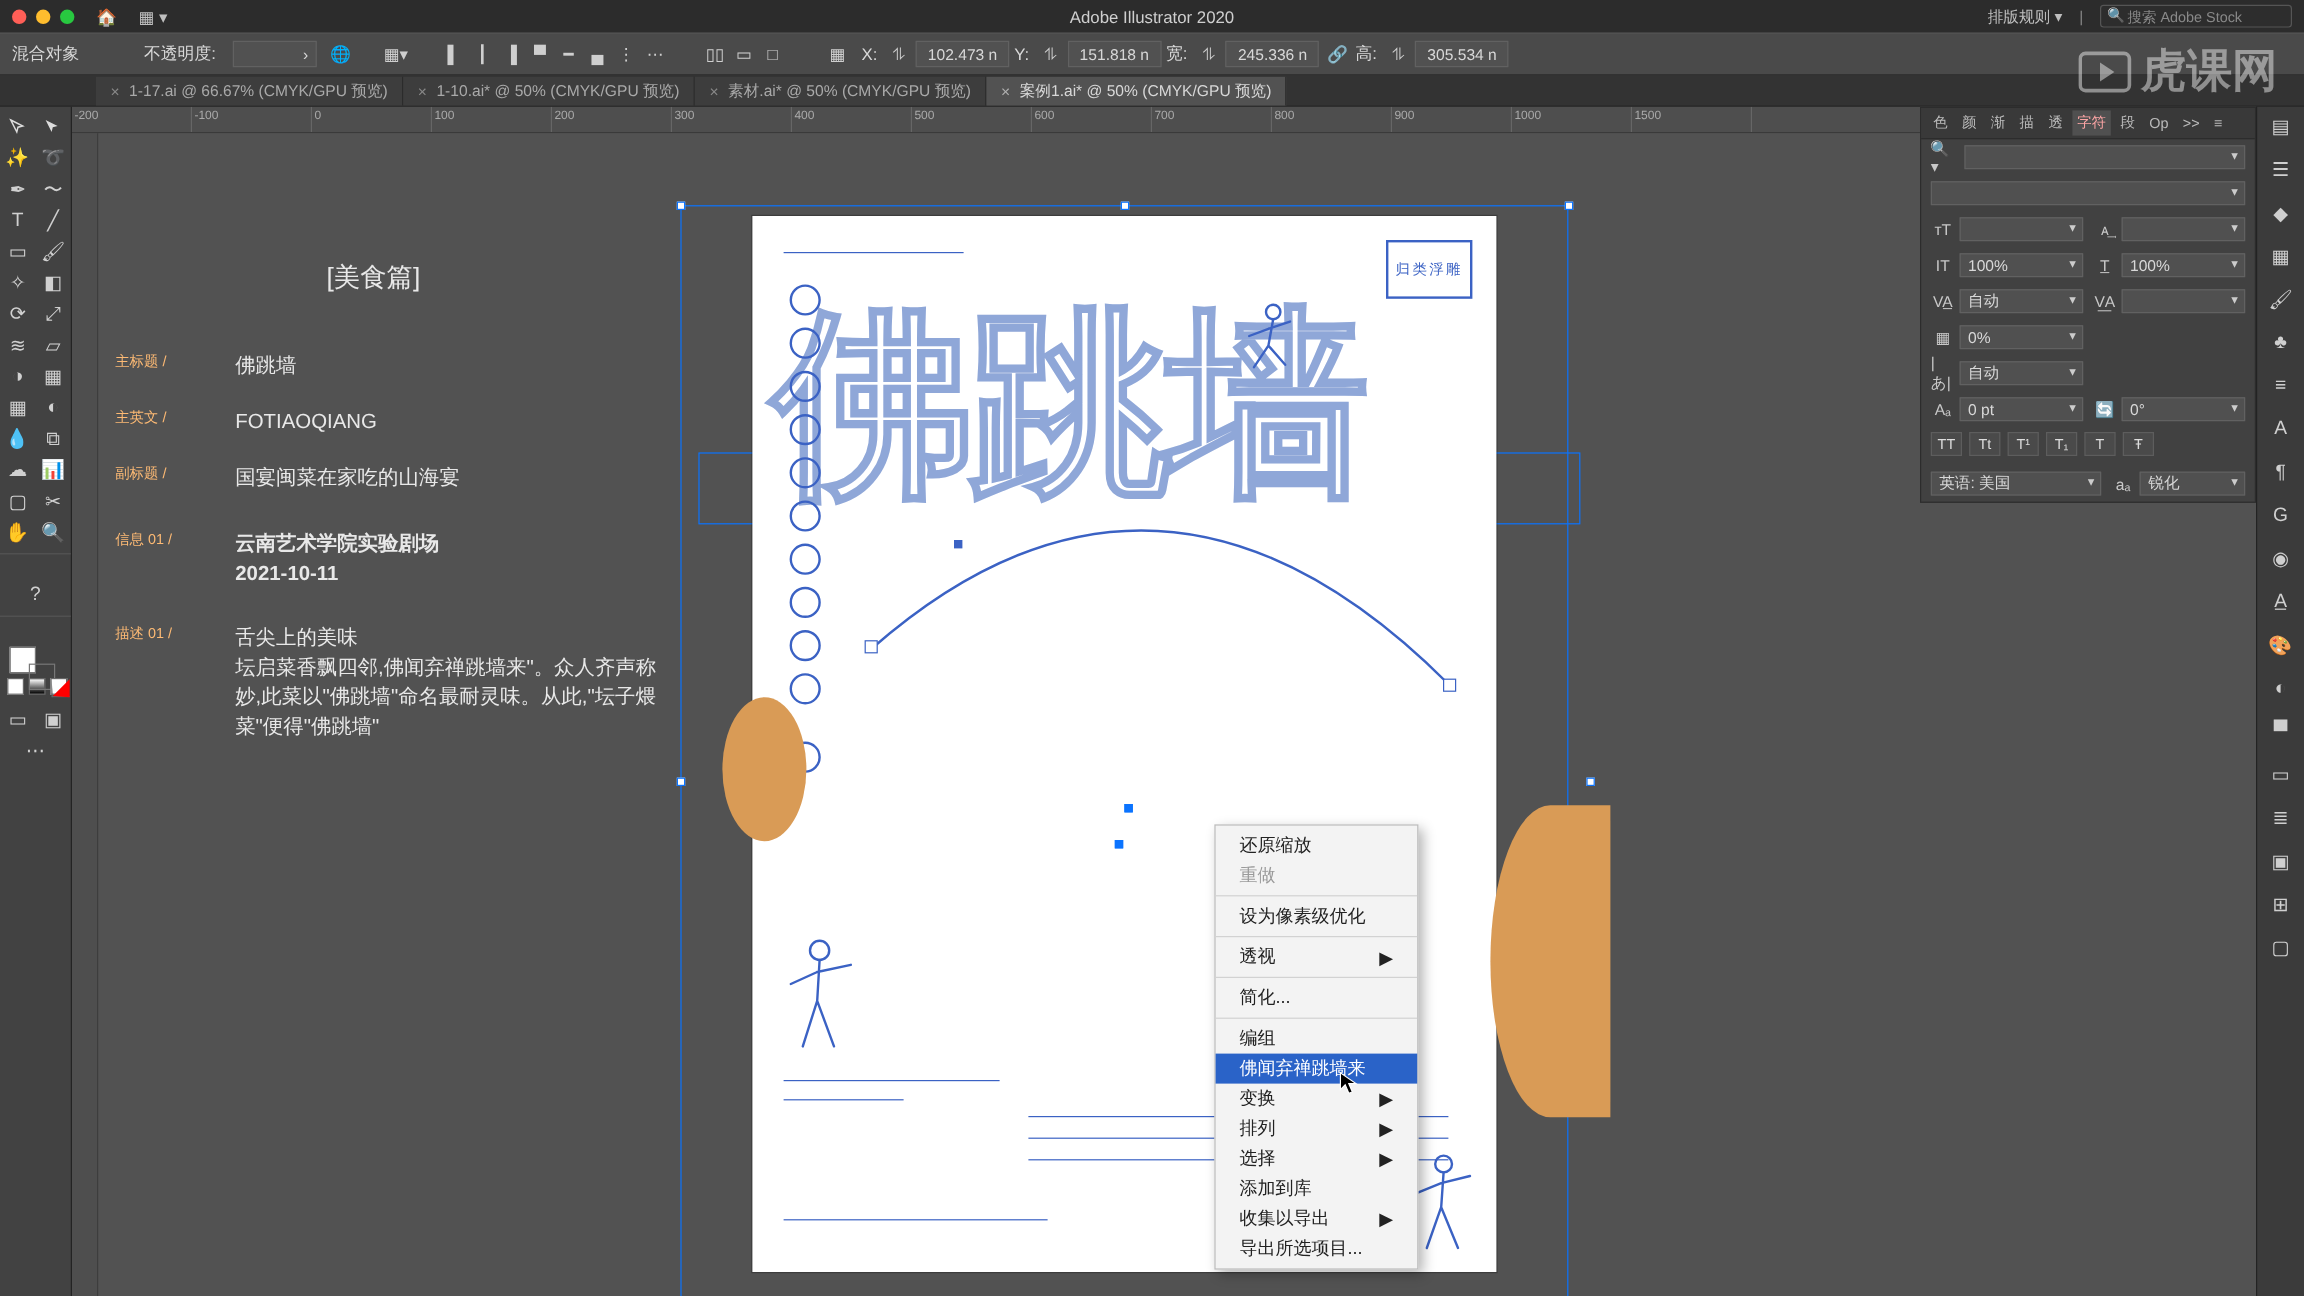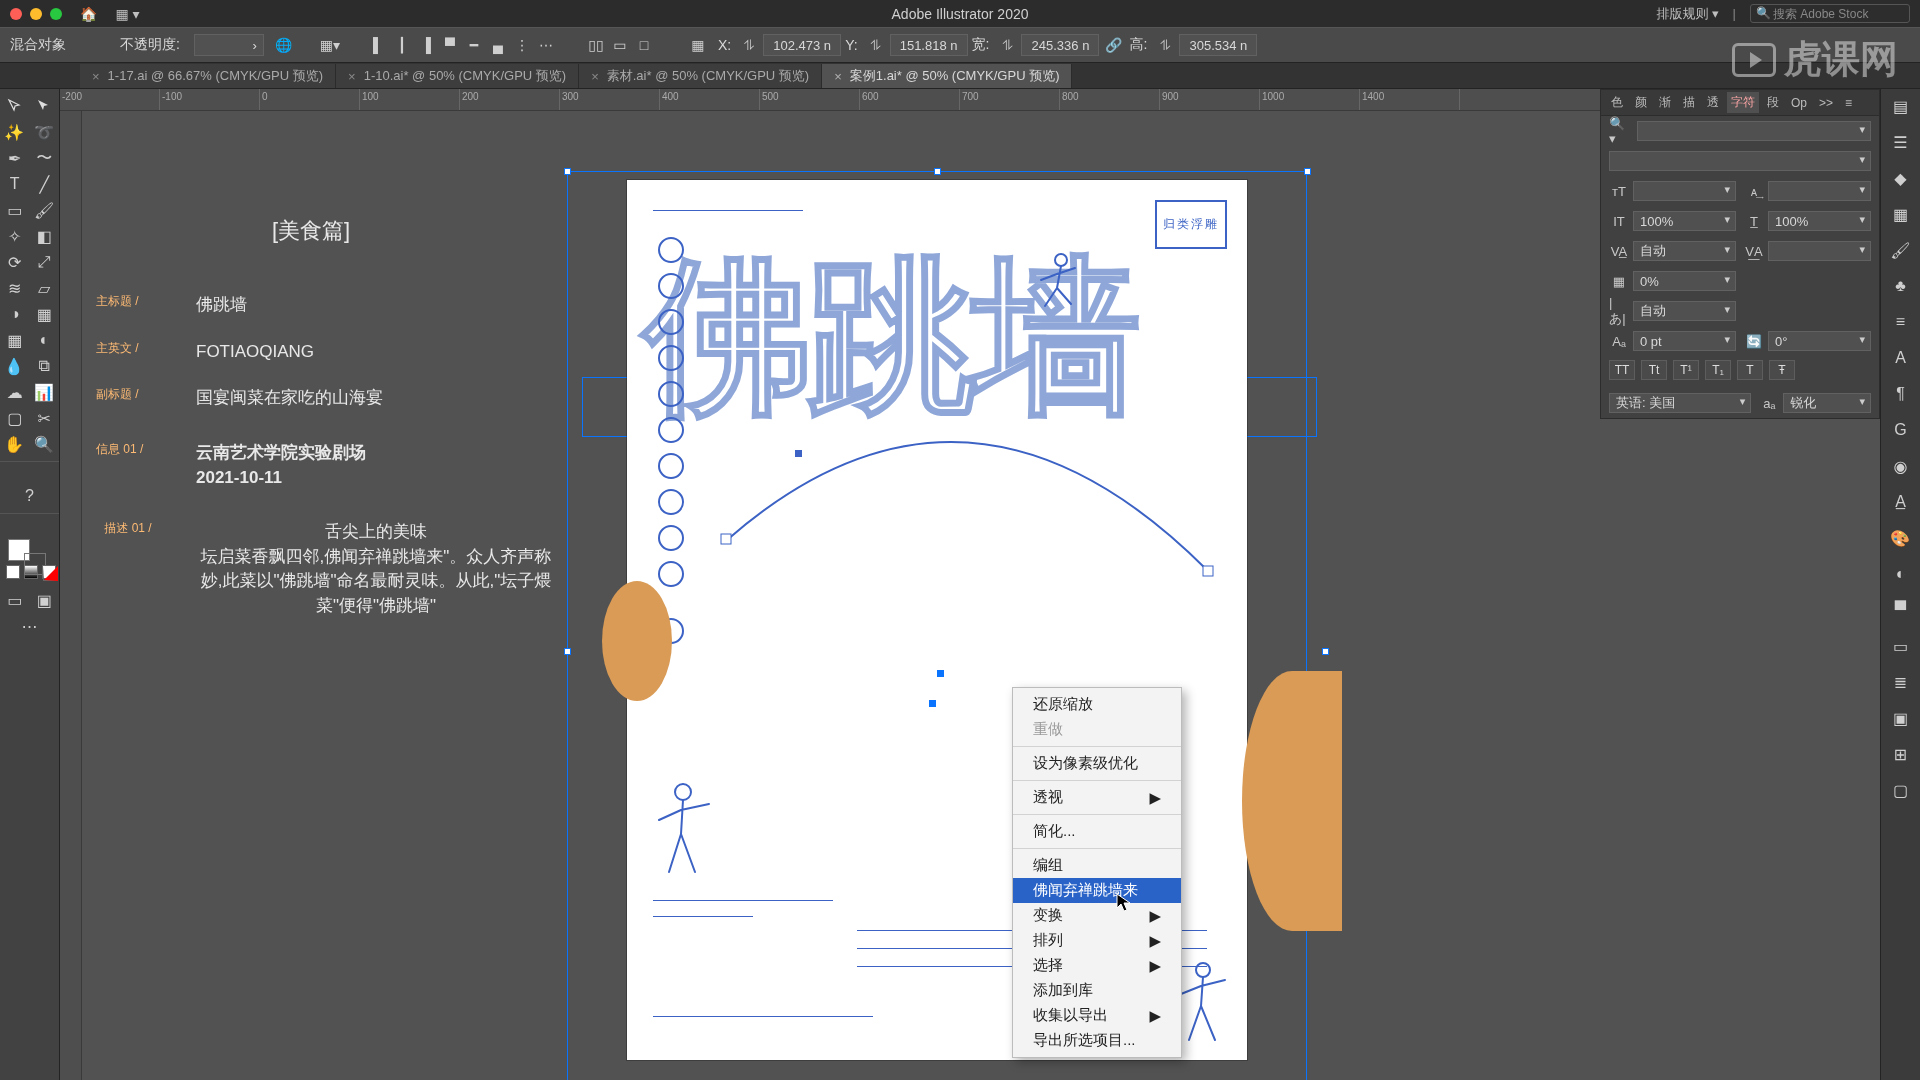--- a/index.html
+++ b/index.html
@@ -296,21 +296,21 @@
       <div class="tick">
         <span>800</span>
       </div>
       <div class="tick">
         <span>900</span>
       </div>
       <div class="tick">
         <span>1000</span>
       </div>
       <div class="tick">
-        <span>1400</span>
+        <span>1500</span>
       </div>
     </div>
   <div class="ruler-left"></div>
 
   <div class="canvas-area">
 
     <div class="guide guide-h" style="left:190px;top:105px;">[美食篇]</div>
     <div id="notes" style="position:absolute;left:14px;top:182px;">
         <div class="guide-row" style="margin-bottom: 22px;">
           <div class="guide-k">主标题 /</div>
@@ -322,21 +322,21 @@
         </div>
         <div class="guide-row" style="margin-bottom: 30px;">
           <div class="guide-k">副标题 /</div>
           <div class="guide-v" style="white-space: pre-line;">国宴闽菜在家吃的山海宴</div>
         </div>
         <div class="guide-row" style="margin-bottom: 30px;">
           <div class="guide-k">信息 01 /</div>
           <div class="guide-v" style="white-space: pre-line; font-weight: bold;">云南艺术学院实验剧场
 2021-10-11</div>
         </div>
-        <div class="guide-row" style="margin-bottom: 30px; text-align: center;">
+        <div class="guide-row" style="margin-bottom: 30px;">
           <div class="guide-k">描述 01 /</div>
           <div class="guide-v" style="white-space: pre-line;">舌尖上的美味
 坛启菜香飘四邻,佛闻弃禅跳墙来"。众人齐声称妙,此菜以"佛跳墙"命名最耐灵味。从此,"坛子煨菜"便得"佛跳墙"</div>
         </div>
       </div>
 
     <div class="sel-box" style="left:485px;top:60px;width:740px;height:960px;border-style:solid;"></div>
 
     <div class="sel-handle" style="left:482px;top:57px;"></div>
     <div class="sel-handle" style="left:852px;top:57px;"></div>

